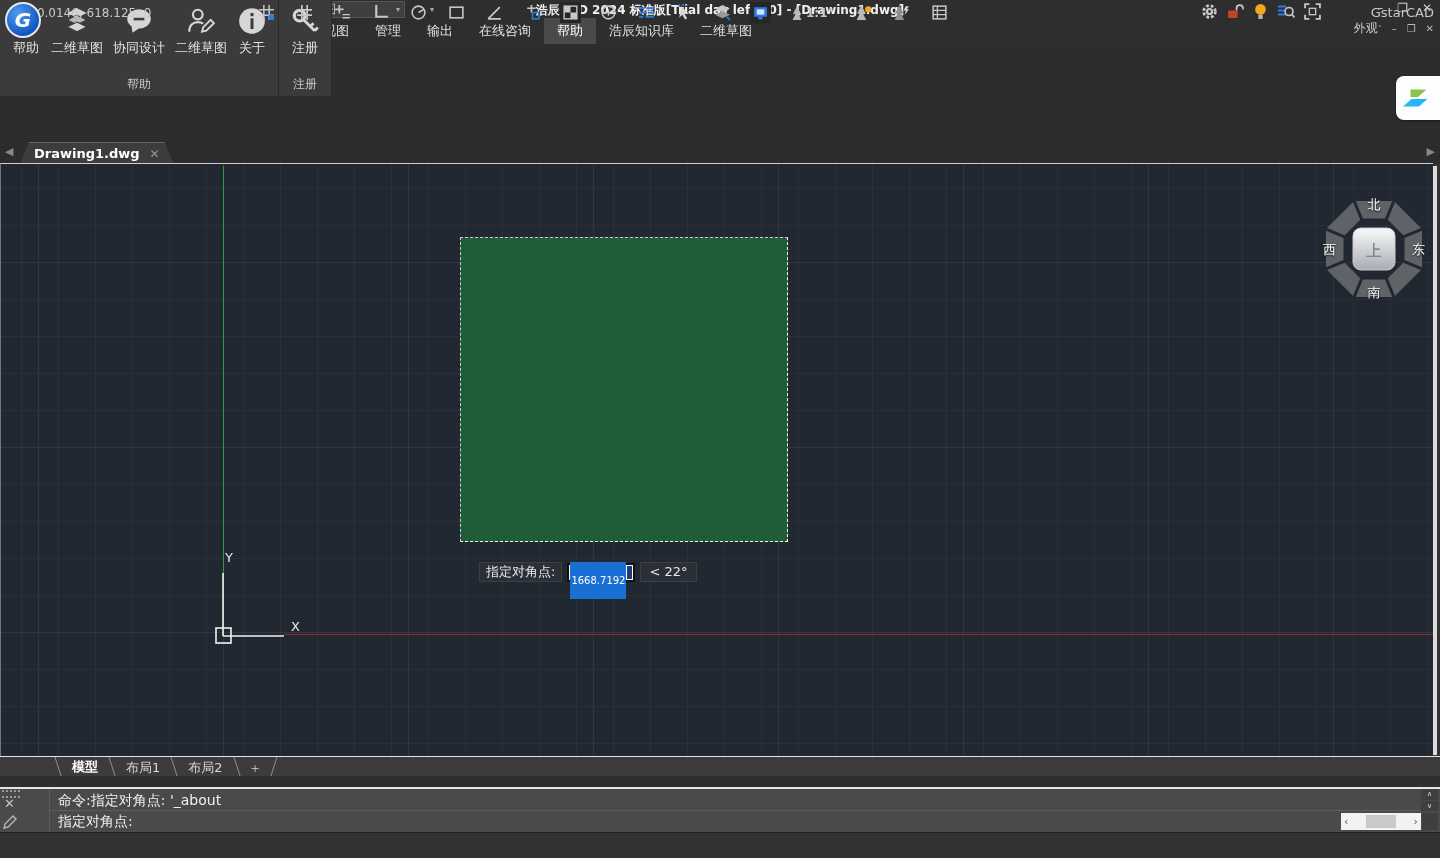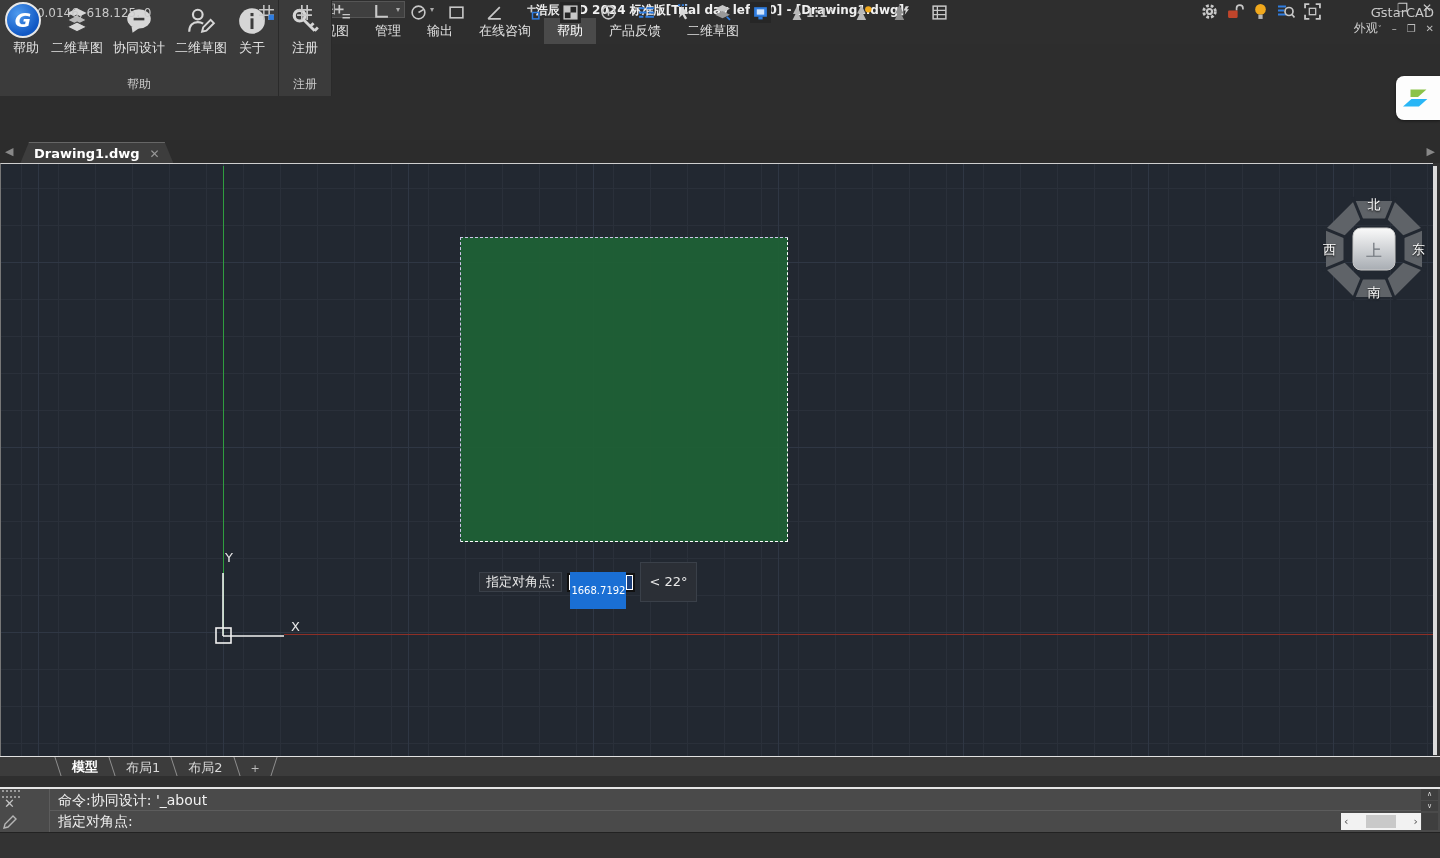--- a/index.html
+++ b/index.html
@@ -58,21 +58,21 @@
   .axis-y{left:222px;top:2px;width:1px;height:468px;background:#2f9e3f;}
   .axis-x{left:283px;top:470px;height:1px;width:1149px;background:#8e2f26;}
   .selrect{left:459px;top:73px;width:328px;height:305px;background:rgba(30,98,53,.92);
            border-top:1px dashed #cfc3ea;border-left:1px dashed #cfc3ea;
            border-bottom:1px dashed #fff;border-right:1px dashed #fff;box-sizing:border-box;}
   .dyninput{left:478px;top:398px;display:flex;align-items:center;gap:5px;font-size:13px;}
   .dyn-label{background:#2b2f36;border:1px solid #3a4049;color:#e8e8e8;padding:1px 6px;height:16px;line-height:15px;}
   .dyn-input{background:#fff;border:2px solid #111;height:15px;display:flex;align-items:center;padding:0 1px;}
   .dyn-input .sel{background:#1a6fd4;color:#fff;font-size:10px;padding:13px 1px;margin-top:16px;}
   .dyn-input .caret{width:5px;height:13px;background:#1c3f7a;margin-left:1px;}
-  .dyn-angle{background:#2b2f36;border:1px solid #3a4049;color:#e8e8e8;padding:11px 8px;height:16px;line-height:15px;}
+  .dyn-angle{background:#2b2f36;border:1px solid #3a4049;color:#e8e8e8;padding:1px 8px;height:16px;line-height:15px;}
   .ucs{left:200px;top:385px;width:115px;height:100px;}
   .ucs-ylbl{left:224px;top:386px;color:#e8e8e8;font-size:13px;}
   .ucs-xlbl{left:290px;top:455px;color:#e8e8e8;font-size:13px;}
   .vscroll{left:1432px;top:2px;width:4px;height:589px;background:#dcdcdc;}
   
   .vcube{left:1319px;top:31px;width:108px;height:108px;}
   .vcube span{position:absolute;color:#fff;font-size:13px;text-shadow:0 1px 2px #000;}
   .vc-n{left:0;right:0;top:1px;text-align:center;}
   .vc-s{left:0;right:0;bottom:1px;text-align:center;}
   .vc-w{left:3px;top:46px;}
@@ -200,21 +200,21 @@
     <span class="rtab">常用</span>
     <span class="rtab">插入</span>
     <span class="rtab">注释</span>
     <span class="rtab">三维</span>
     <span class="rtab">布局</span>
     <span class="rtab">视图</span>
     <span class="rtab">管理</span>
     <span class="rtab">输出</span>
     <span class="rtab">在线咨询</span>
     <span class="rtab active">帮助</span>
-    <span class="rtab">产品反馈</span>
+    <span class="rtab">浩辰知识库</span>
     <span class="rtab">二维草图</span>
   </div>
   <div class="abs tabrow-right">
     <span><span>外观</span><span class="dd">˅</span></span>
     <span class="mini">–</span>
     <span class="mini">❐</span>
     <span class="mini">✕</span>
   </div>
 
   <div class="abs ribbon-body"></div>
@@ -366,21 +366,21 @@
   <div class="abs cmd">
     <div class="abs cmd-rail">
       <div class="abs grip"></div>
       <span class="abs cmd-x">✕</span>
       <span class="abs cmd-pencil">
         <svg width="14" height="14" viewBox="0 0 14 14">
             <path d="M1 13l1-4 8-8 3 3-8 8z" fill="none" stroke="#b5b5b5" stroke-width="1.4"></path>
           </svg>
       </span>
     </div>
-    <div class="abs cmd-line1">命令:协同设计: '_about</div>
+    <div class="abs cmd-line1">命令:指定对角点: '_about</div>
     <div class="abs cmd-sep"></div>
     <div class="abs cmd-line2">指定对角点:</div>
     <div class="abs cmd-vscroll">
       <div>∧</div>
       <div>∨</div>
     </div>
     <div class="abs cmd-hscroll">
       <span>‹</span>
       <span class="cmd-hthumb"></span>
       <span>›</span>

